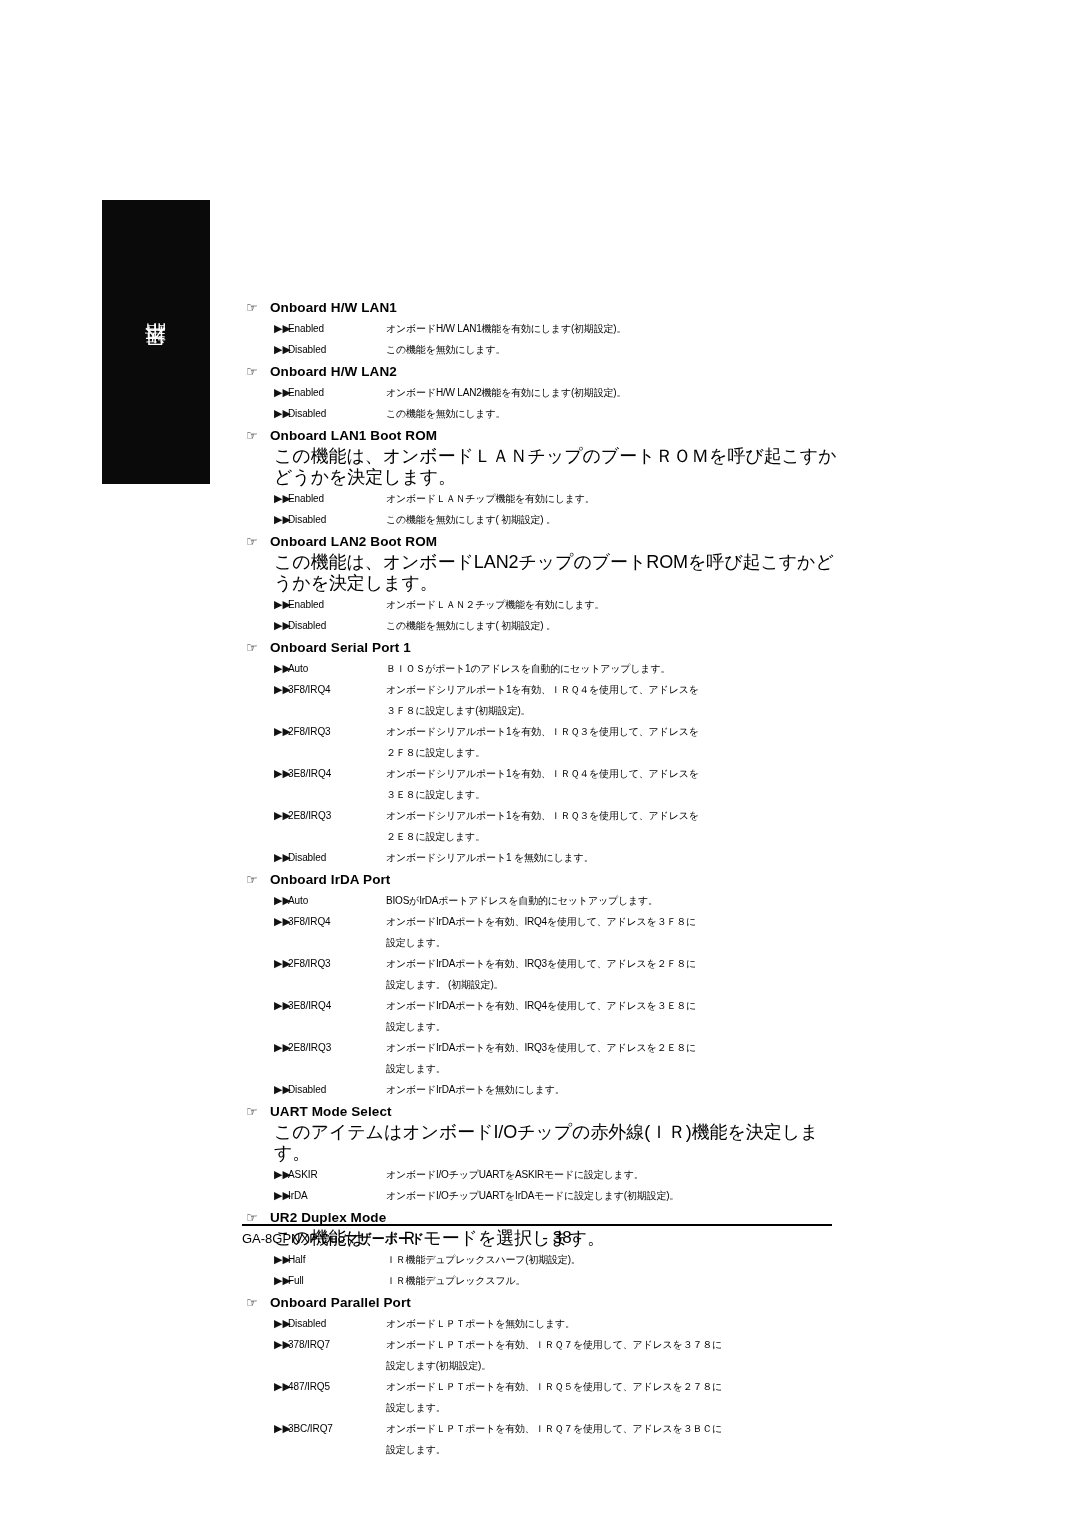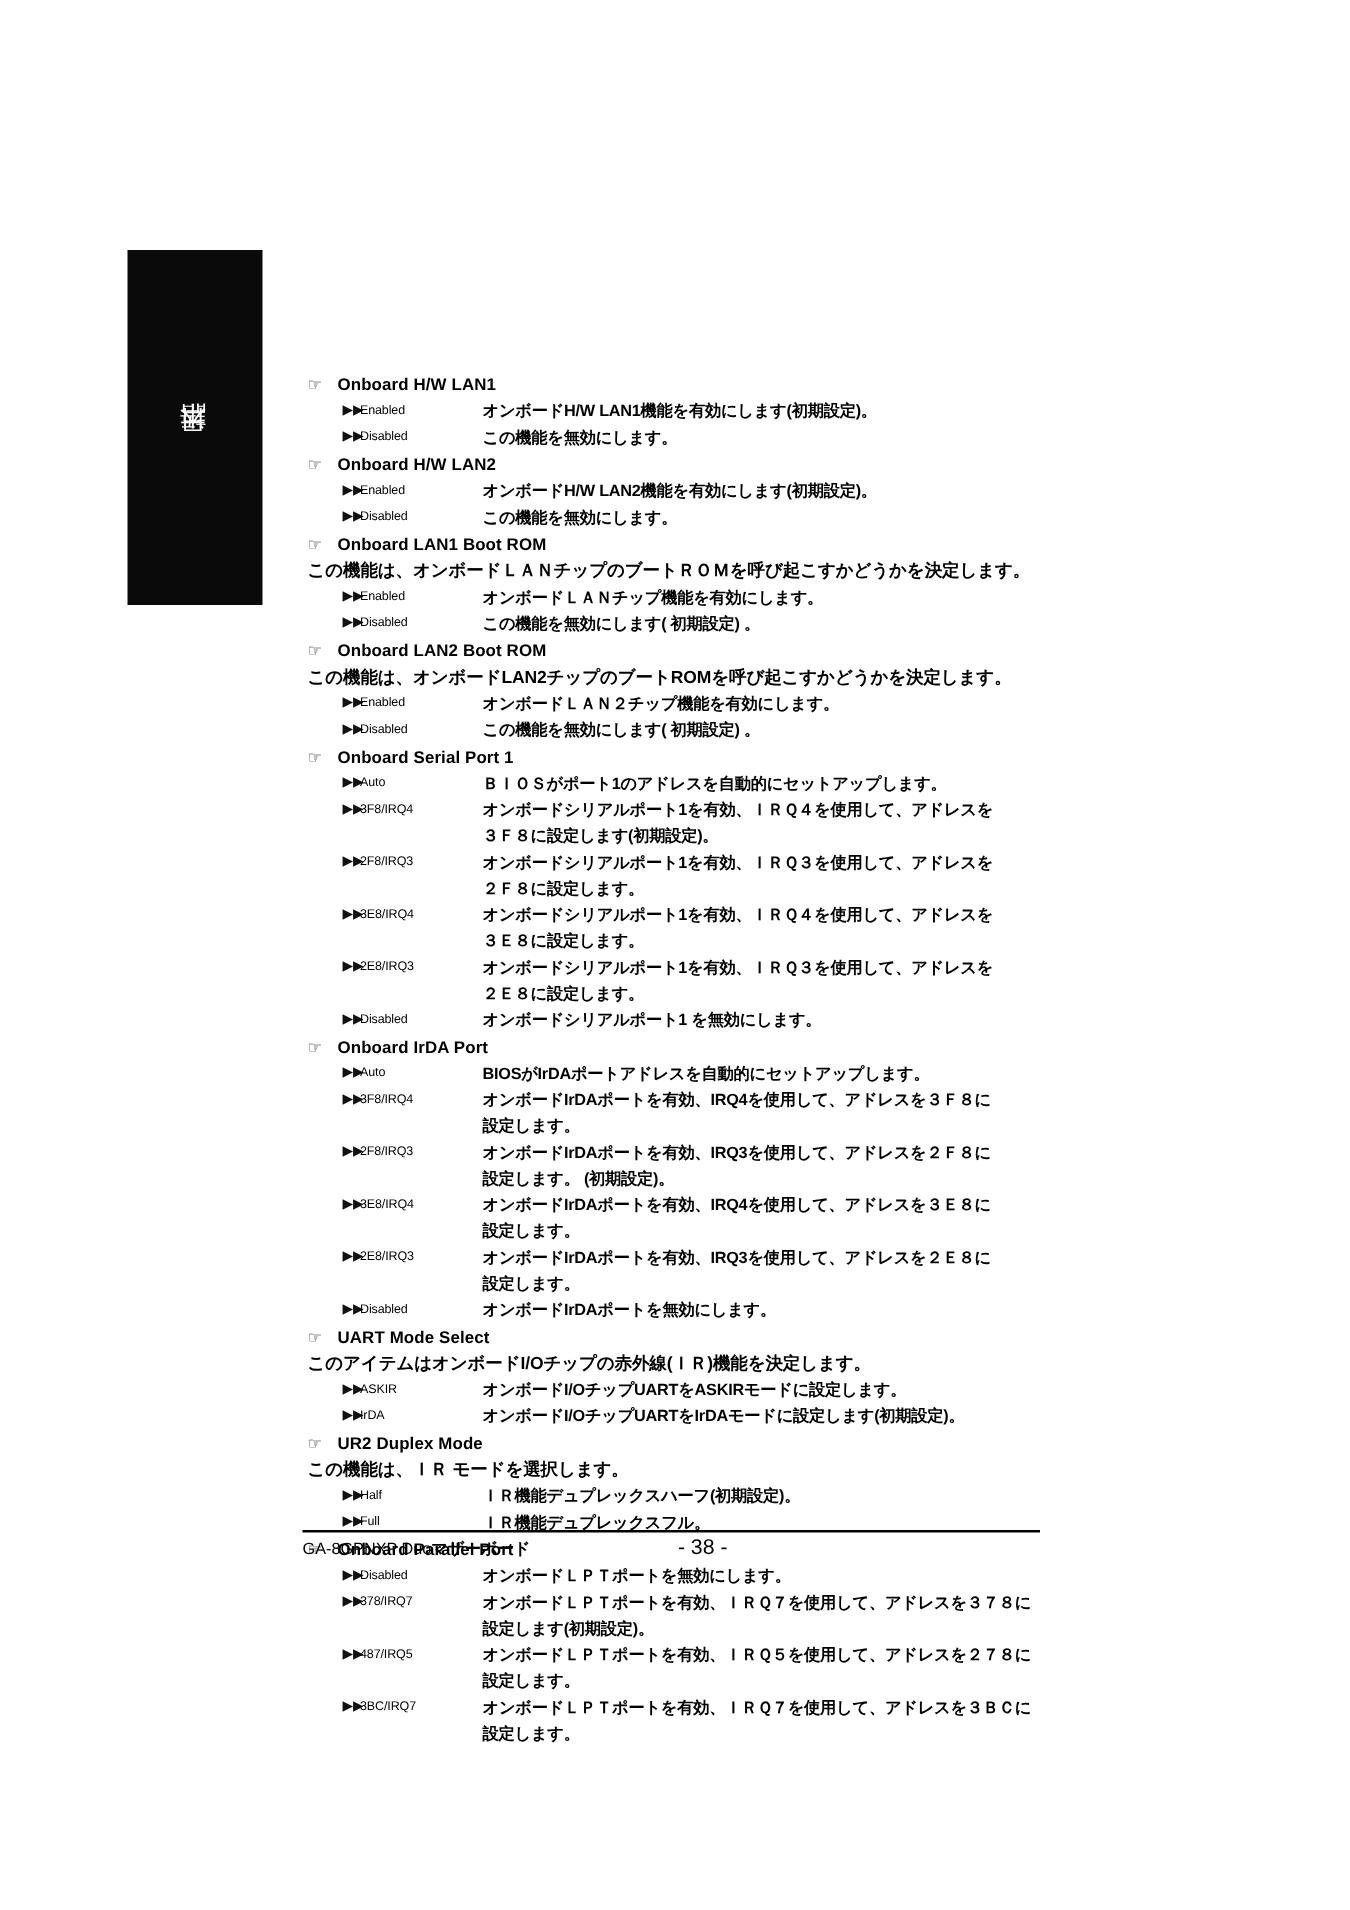--- a/index.html
+++ b/index.html
@@ -76,23 +76,24 @@
     position: relative;
     top: 0px;
   }
   .sec-title {
     font-weight: bold;
     letter-spacing: 0.1px;
   }
 
   
   .sec-intro {
-    font-size: 14px;
-    line-height: 21px;
-    font-weight: bold;
+    margin-left: 28px;
+    font-size: 18px;
+    line-height: 21px;
+    font-weight: normal;
     letter-spacing: -0.1px;
   }
 
   
   .opt {
     display: flex;
     align-items: flex-start;
     margin-left: 28px;
     line-height: 21px;
   }
@@ -106,23 +107,23 @@
   .opt-label {
     flex: 0 0 98px;
     width: 98px;
     font-size: 10px;
     line-height: 21px;
     font-weight: normal;
     letter-spacing: -0.1px;
   }
   .opt-desc {
     flex: 1 1 auto;
-    font-size: 13px;
-    line-height: 21px;
-    font-weight: bold;
+    font-size: 10px;
+    line-height: 21px;
+    font-weight: normal;
     letter-spacing: -0.2px;
   }
   .opt-desc .cont {
     display: block;
   }
 
   
   #footer {
     position: absolute;
     left: 242px;

